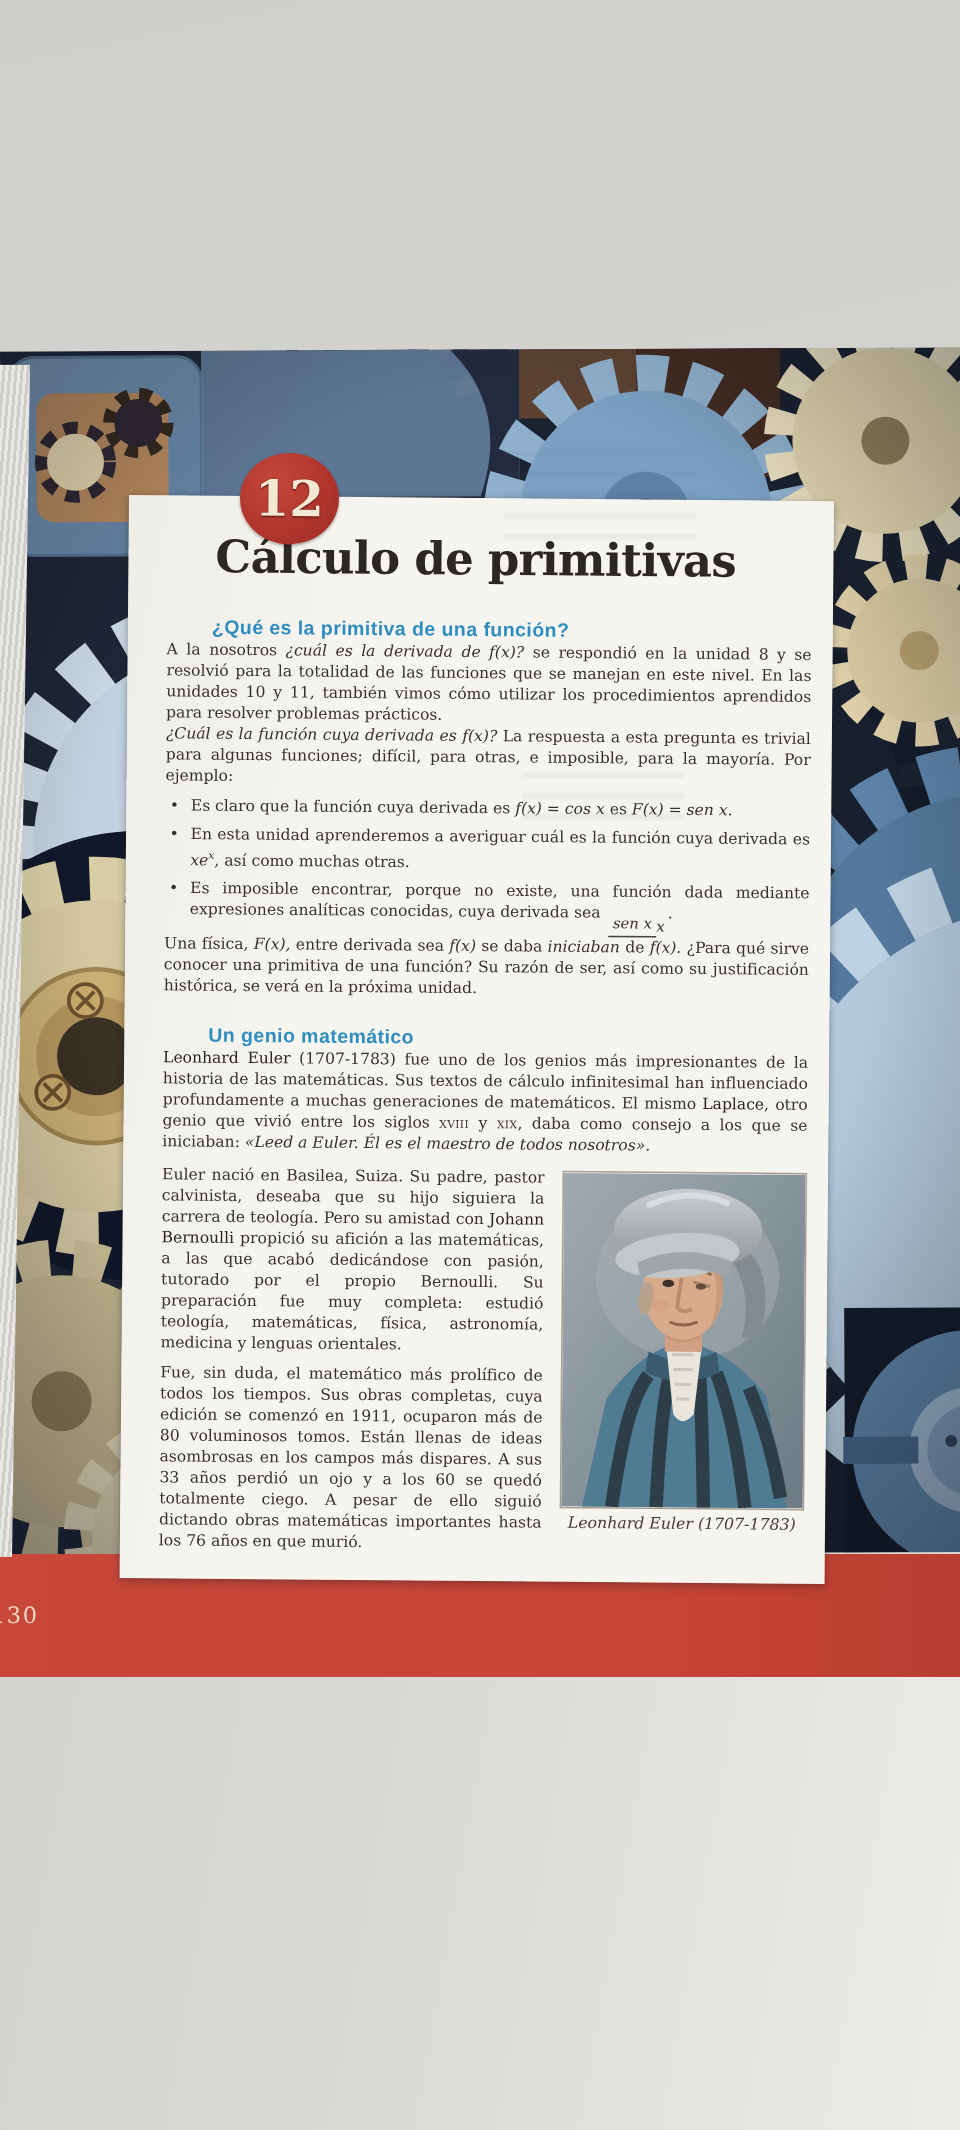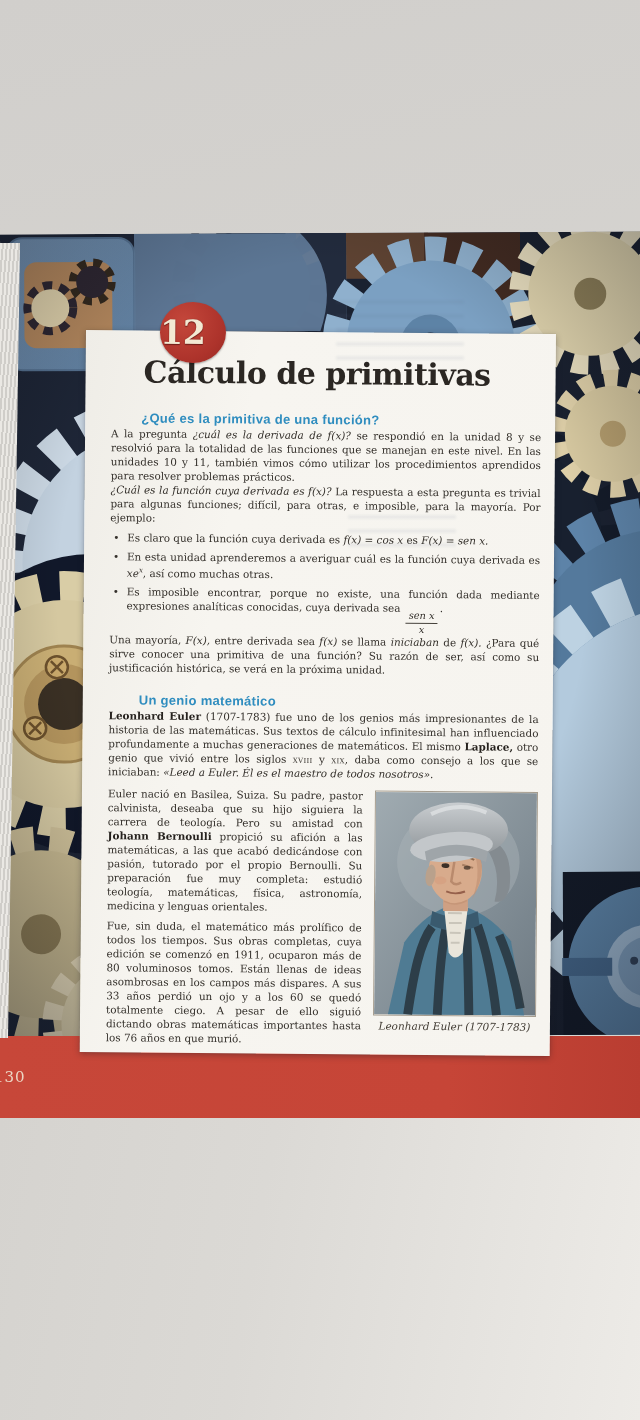--- a/index.html
+++ b/index.html
@@ -22,37 +22,37 @@
   
   .sheet{position:absolute;left:86px;top:330px;width:470px;height:722px;z-index:4;
          background:linear-gradient(100deg,#efede7 0%,#f7f5f0 30%,#f6f4ef 100%);
          transform:rotate(0.5deg);transform-origin:0 0;
          box-shadow:0 2px 6px rgba(25,25,35,.35),0 0 1px rgba(0,0,0,.25);
          box-sizing:border-box;padding:24px 14px 0 26px;
          color:#34302b;font-size:10.4px;line-height:14px;}
   .sheet p{margin:0;text-align:justify;text-align-last:left;}
   .chapter-circle{position:absolute;left:74px;top:-29px;width:66px;height:61px;border-radius:50%;
          background:radial-gradient(circle at 36% 32%,#c4473b 0%,var(--badge-red,#ad332b) 65%,#992a24 100%);
-         display:flex;align-items:center;justify-content:flex-start;
+         display:flex;align-items:center;justify-content:center;
          box-shadow:0 1px 2px rgba(0,0,0,.35);}
   .chapter-circle span{font-family:"DejaVu Serif",serif;font-weight:bold;font-size:33px;
          color:#f3e9d3;text-shadow:0 1px 1px #6d1d18, 0 0 1px #7d241e;}
   .chapter-title{margin:0 0 0 32px;font-family:"DejaVu Serif",serif;font-weight:bold;
          font-size:30px;line-height:36px;color:#2b2723;letter-spacing:-0.5px;}
   .heading{margin:20px 0 0 30px;font-family:"Liberation Sans",sans-serif;font-weight:bold;
          font-size:13px;line-height:16px;color:var(--accent,#2f8dbf);letter-spacing:.3px;}
   .heading.second{margin-top:18px;}
   .p1{margin-top:7px;} .p2{margin-top:6px;} .p3{margin-top:7px;} .s2p1{margin-top:7px;}
   ul.bullets{margin:6px 0 0 0;padding:0;list-style:none;}
   ul.bullets li{position:relative;padding-left:17px;margin-top:5px;text-align:justify;text-align-last:left;}
   ul.bullets li::before{content:"•";position:absolute;left:3px;top:0;color:#34302b;}
-  .i{font-style:italic;} .b{font-weight:bold;color:#26221e;}
+  .i{font-style:italic;} .b{font-weight:normal;color:#26221e;}
   .sup{font-size:.68em;vertical-align:super;}
   .sc{font-variant:small-caps;letter-spacing:.3px;}
-  .frac{display:inline-flex;flex-direction:column;align-items:center;vertical-align:-7px;
+  .frac{display:inline-flex;flex-direction:row;align-items:center;vertical-align:-7px;
         line-height:1.05;margin:0 2px;font-size:.95em;}
   .frac .num{font-style:italic;border-bottom:1px solid #46423c;padding:0 3px 1px;}
   .frac .den{font-style:italic;padding-top:1px;}
   .cols{display:flex;margin-top:8px;gap:12px;}
   .col-left{width:262px;}
   .col-left p + p{margin-top:6px;}
   .portrait{margin:2px 0 0 0;width:163px;}
   .portrait svg{display:block;width:163px;height:225px;border:1px solid #a59c8e;box-sizing:border-box;}
   .portrait figcaption{margin-top:4px;text-align:center;font-style:italic;font-size:10.5px;
         color:#423c34;line-height:12px;}
@@ -185,31 +185,31 @@
   <div class="lower-paper"></div>
   <div class="page-stack"></div>
 
   <div class="sheet">
     <div class="chapter-circle">
       <span>12</span>
     </div>
     <h1 class="chapter-title">Cálculo de primitivas</h1>
 
     <h2 class="heading">¿Qué es la primitiva de una función?</h2>
-    <p class="p1"><span>A la pregunta </span><span class="i">¿cuál es la derivada de f(x)?</span><span> se respondió en la unidad 8 y se resolvió para la totalidad de las funciones que se manejan en este nivel. En las unidades 10 y 11, también vimos cómo utilizar los procedimientos aprendidos para resolver problemas prácticos.</span></p>
+    <p class="p1"><span>A la nosotros </span><span class="i">¿cuál es la derivada de f(x)?</span><span> se respondió en la unidad 8 y se resolvió para la totalidad de las funciones que se manejan en este nivel. En las unidades 10 y 11, también vimos cómo utilizar los procedimientos aprendidos para resolver problemas prácticos.</span></p>
     <p class="p2"><span class="i">¿Cuál es la función cuya derivada es f(x)?</span><span> La respuesta a esta pregunta es trivial para algunas funciones; difícil, para otras, e imposible, para la mayoría. Por ejemplo:</span></p>
     <ul class="bullets">
       <li><span>Es claro que la función cuya derivada es </span><span class="i">f(x) = cos x</span><span> es </span><span class="i">F(x) = sen x.</span></li>
       <li><span>En esta unidad aprenderemos a averiguar cuál es la función cuya derivada es </span><span class="i">xe</span><span class="i sup">x</span><span>, así como muchas otras.</span></li>
       <li><span>Es imposible encontrar, porque no existe, una función dada mediante expresiones analíticas conocidas, cuya derivada sea </span><span class="frac">
             <span class="num">sen x</span>
             <span class="den">x</span>
           </span><span>.</span></li>
     </ul>
-    <p class="p3"><span>Una mayoría, </span><span class="i">F(x),</span><span> entre derivada sea </span><span class="i">f(x)</span><span> se llama </span><span class="i">iniciaban</span><span> de </span><span class="i">f(x).</span><span> ¿Para qué sirve conocer una primitiva de una función? Su razón de ser, así como su justificación histórica, se verá en la próxima unidad.</span></p>
+    <p class="p3"><span>Una física, </span><span class="i">F(x),</span><span> entre derivada sea </span><span class="i">f(x)</span><span> se daba </span><span class="i">iniciaban</span><span> de </span><span class="i">f(x).</span><span> ¿Para qué sirve conocer una primitiva de una función? Su razón de ser, así como su justificación histórica, se verá en la próxima unidad.</span></p>
 
     <h2 class="heading second">Un genio matemático</h2>
     <p class="s2p1"><span class="b">Leonhard Euler</span><span> (1707-1783) fue uno de los genios más impresionantes de la historia de las matemáticas. Sus textos de cálculo infinitesimal han influenciado profundamente a muchas generaciones de matemáticos. El mismo </span><span class="b">Laplace,</span><span> otro genio que vivió entre los siglos </span><span class="sc">xviii</span><span> y </span><span class="sc">xix</span><span>, daba como consejo a los que se iniciaban: </span><span class="i">«Leed a Euler. Él es el maestro de todos nosotros».</span></p>
 
     <div class="cols">
       <div class="col-left">
         <p><span>Euler nació en Basilea, Suiza. Su padre, pastor calvinista, deseaba que su hijo siguiera la carrera de teología. Pero su amistad con </span><span class="b">Johann Bernoulli</span><span> propició su afición a las matemáticas, a las que acabó dedicándose con pasión, tutorado por el propio Bernoulli. Su preparación fue muy completa: estudió teología, matemáticas, física, astronomía, medicina y lenguas orientales.</span></p>
         <p><span>Fue, sin duda, el matemático más prolífico de todos los tiempos. Sus obras completas, cuya edición se comenzó en 1911, ocuparon más de 80 voluminosos tomos. Están llenas de ideas asombrosas en los campos más dispares. A sus 33 años perdió un ojo y a los 60 se quedó totalmente ciego. A pesar de ello siguió dictando obras matemáticas importantes hasta los 76 años en que murió.</span></p>
       </div>
       <figure class="portrait">

